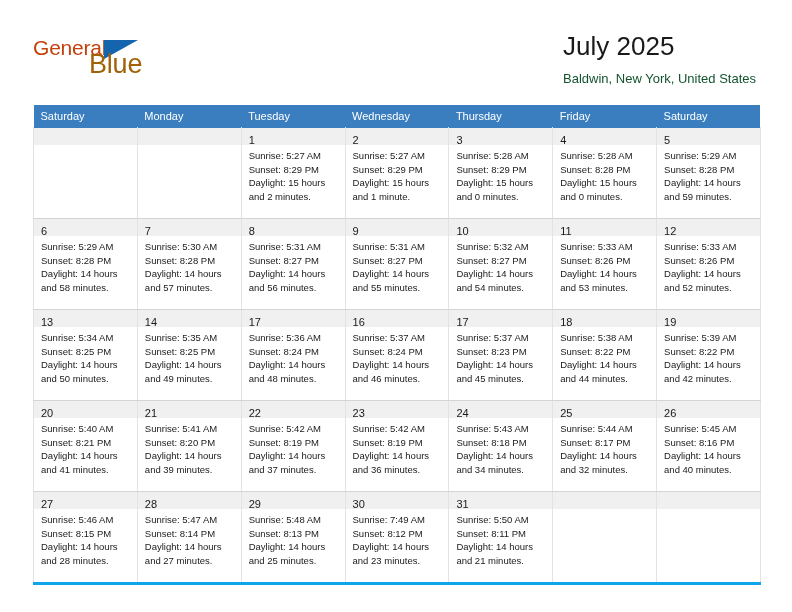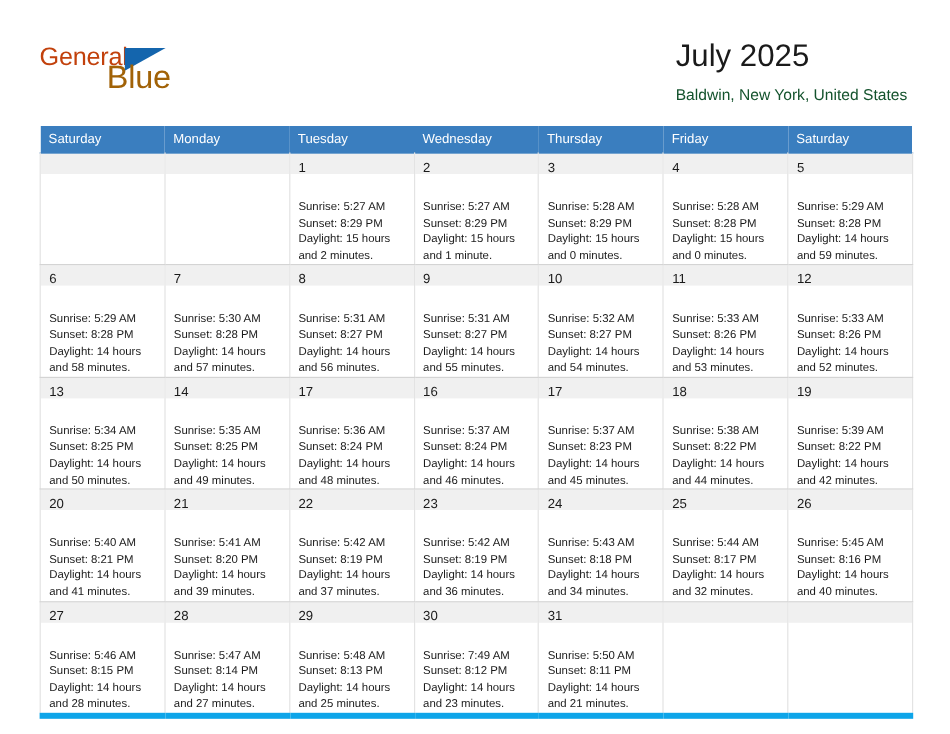--- a/index.html
+++ b/index.html
@@ -115,39 +115,39 @@
     border-top: 1px solid #3a7ebf;
     border-bottom: 1px solid #d4d4d4;
     border-left: 1px solid #e3e3e3;
     border-right: 1px solid #e3e3e3;
     background: #ffffff;
   }
   tbody td.empty {
     background: #ffffff;
   }
   tbody tr:last-child td {
-    border-bottom: 5px solid #0ea5e9;
+    border-bottom: 3px solid #0ea5e9;
   }
 
   .daynum-bar {
     background: #f0f0f0;
     height: 17px;
     padding: 2px 0 0 7px;
     box-sizing: border-box;
   }
   .daynum {
     font-size: 11px;
     color: #1a1a1a;
     line-height: 13px;
   }
   td.empty .daynum-bar {
     background: #f0f0f0;
   }
   .cell-body {
-    padding: 21px 5px 0 7px;
+    padding: 4px 5px 0 7px;
   }
   .info-line {
     font-size: 9.5px;
     color: #1a1a1a;
     line-height: 13.6px;
     white-space: nowrap;
   }
 </style>
 </head>
 <body>

